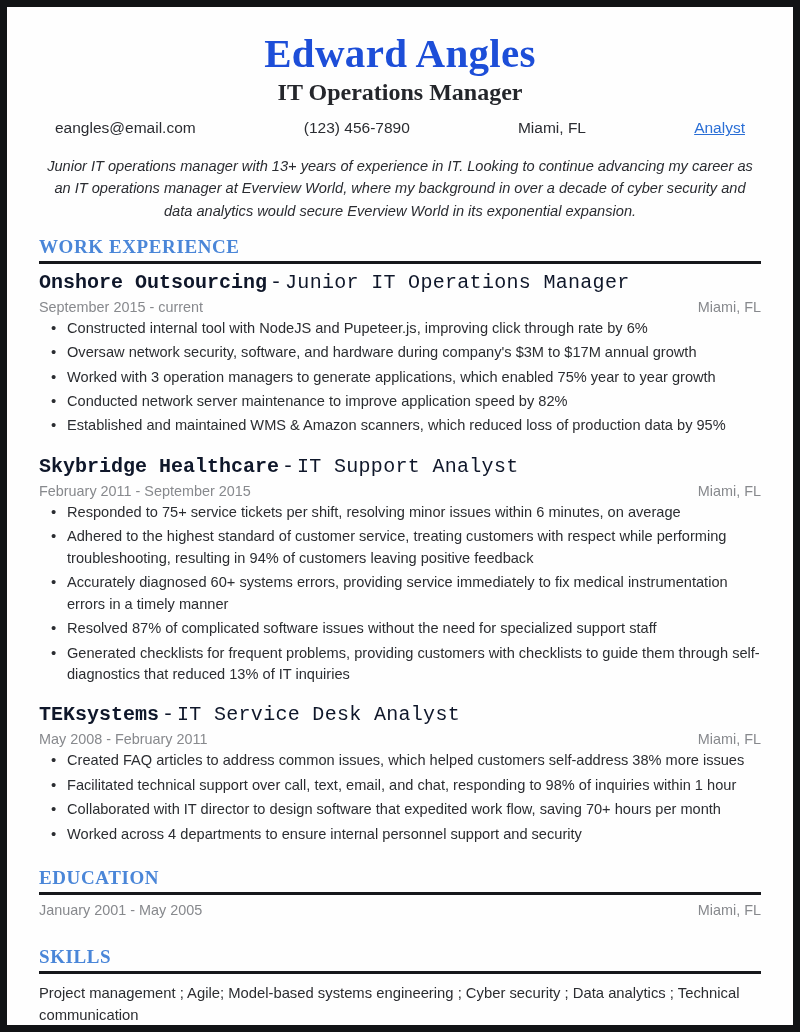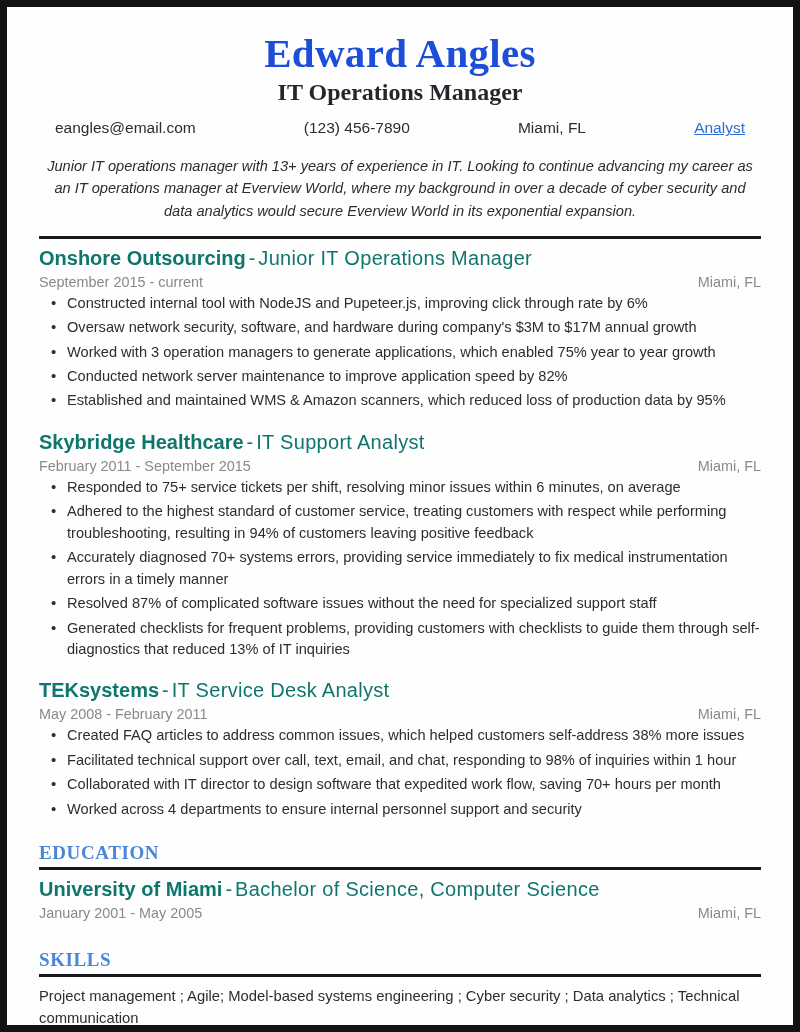--- a/index.html
+++ b/index.html
@@ -102,23 +102,23 @@
 
   
   .entry {
     margin-top: 7px;
     padding: 0 6px;
   }
   .entry + .entry {
     margin-top: 18px;
   }
   .entry-head {
-    font-family: Liberation Sans, sans-serif;
+    font-family: Liberation Mono, monospace;
     font-size: 20px;
-    color: #0f766e;
+    color: #0f172a;
     line-height: 1.2;
   }
   .entry-head .org {
     font-weight: bold;
   }
   .entry-head .dash {
     font-weight: normal;
     padding: 0 3px;
   }
   .entry-head .role {
@@ -180,20 +180,21 @@
         <span class="c-item">eangles@email.com</span>
         <span class="c-item">(123) 456-7890</span>
         <span class="c-item">Miami, FL</span>
         <span class="c-item link">Analyst</span>
       </div>
     </div>
 
     <div class="summary">Junior IT operations manager with 13+ years of experience in IT. Looking to continue advancing my career as an IT operations manager at Everview World, where my background in over a decade of cyber security and data analytics would secure Everview World in its exponential expansion.</div>
 
     <div class="section">
+      <div class="section-title">WORK EXPERIENCE</div>
       <div class="rule"></div>
 
       <div class="entry">
         <div class="entry-head">
           <span class="org">Onshore Outsourcing</span><span class="dash">-</span><span class="role">Junior IT Operations Manager</span>
         </div>
         <div class="entry-meta">
           <span>September 2015 - current</span>
           <span>Miami, FL</span>
         </div>
@@ -210,21 +211,21 @@
         <div class="entry-head">
           <span class="org">Skybridge Healthcare</span><span class="dash">-</span><span class="role">IT Support Analyst</span>
         </div>
         <div class="entry-meta">
           <span>February 2011 - September 2015</span>
           <span>Miami, FL</span>
         </div>
         <ul class="bullets">
           <li>Responded to 75+ service tickets per shift, resolving minor issues within 6 minutes, on average</li>
           <li>Adhered to the highest standard of customer service, treating customers with respect while performing troubleshooting, resulting in 94% of customers leaving positive feedback</li>
-          <li>Accurately diagnosed 70+ systems errors, providing service immediately to fix medical instrumentation errors in a timely manner</li>
+          <li>Accurately diagnosed 60+ systems errors, providing service immediately to fix medical instrumentation errors in a timely manner</li>
           <li>Resolved 87% of complicated software issues without the need for specialized support staff</li>
           <li>Generated checklists for frequent problems, providing customers with checklists to guide them through self-diagnostics that reduced 13% of IT inquiries</li>
         </ul>
       </div>
 
       <div class="entry">
         <div class="entry-head">
           <span class="org">TEKsystems</span><span class="dash">-</span><span class="role">IT Service Desk Analyst</span>
         </div>
         <div class="entry-meta">
@@ -238,23 +239,20 @@
           <li>Worked across 4 departments to ensure internal personnel support and security</li>
         </ul>
       </div>
     </div>
 
     <div class="section edu-section">
       <div class="section-title">EDUCATION</div>
       <div class="rule"></div>
 
       <div class="entry">
-        <div class="entry-head">
-          <span class="org">University of Miami</span><span class="dash">-</span><span class="role">Bachelor of Science,  Computer Science</span>
-        </div>
         <div class="entry-meta">
           <span>January 2001 - May 2005</span>
           <span>Miami, FL</span>
         </div>
       </div>
     </div>
 
     <div class="section skills-section">
       <div class="section-title">SKILLS</div>
       <div class="rule"></div>

